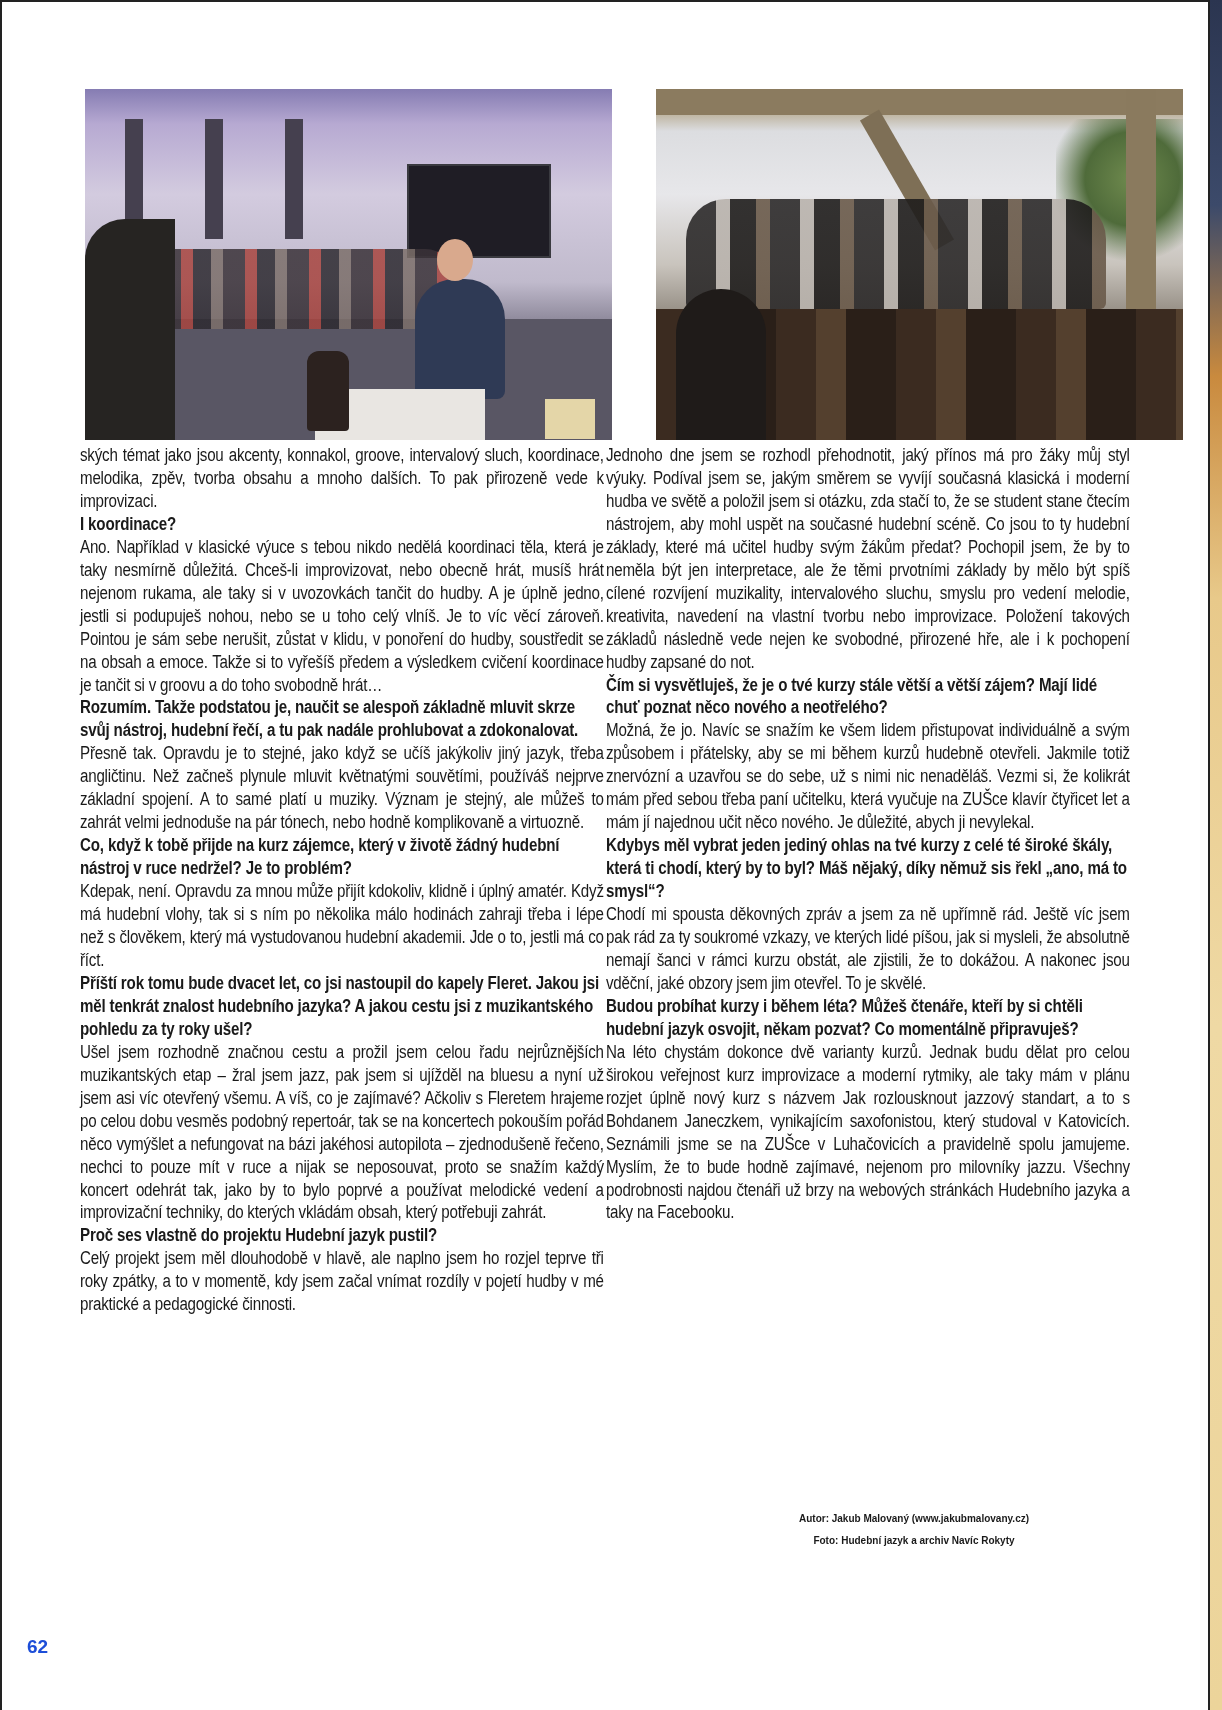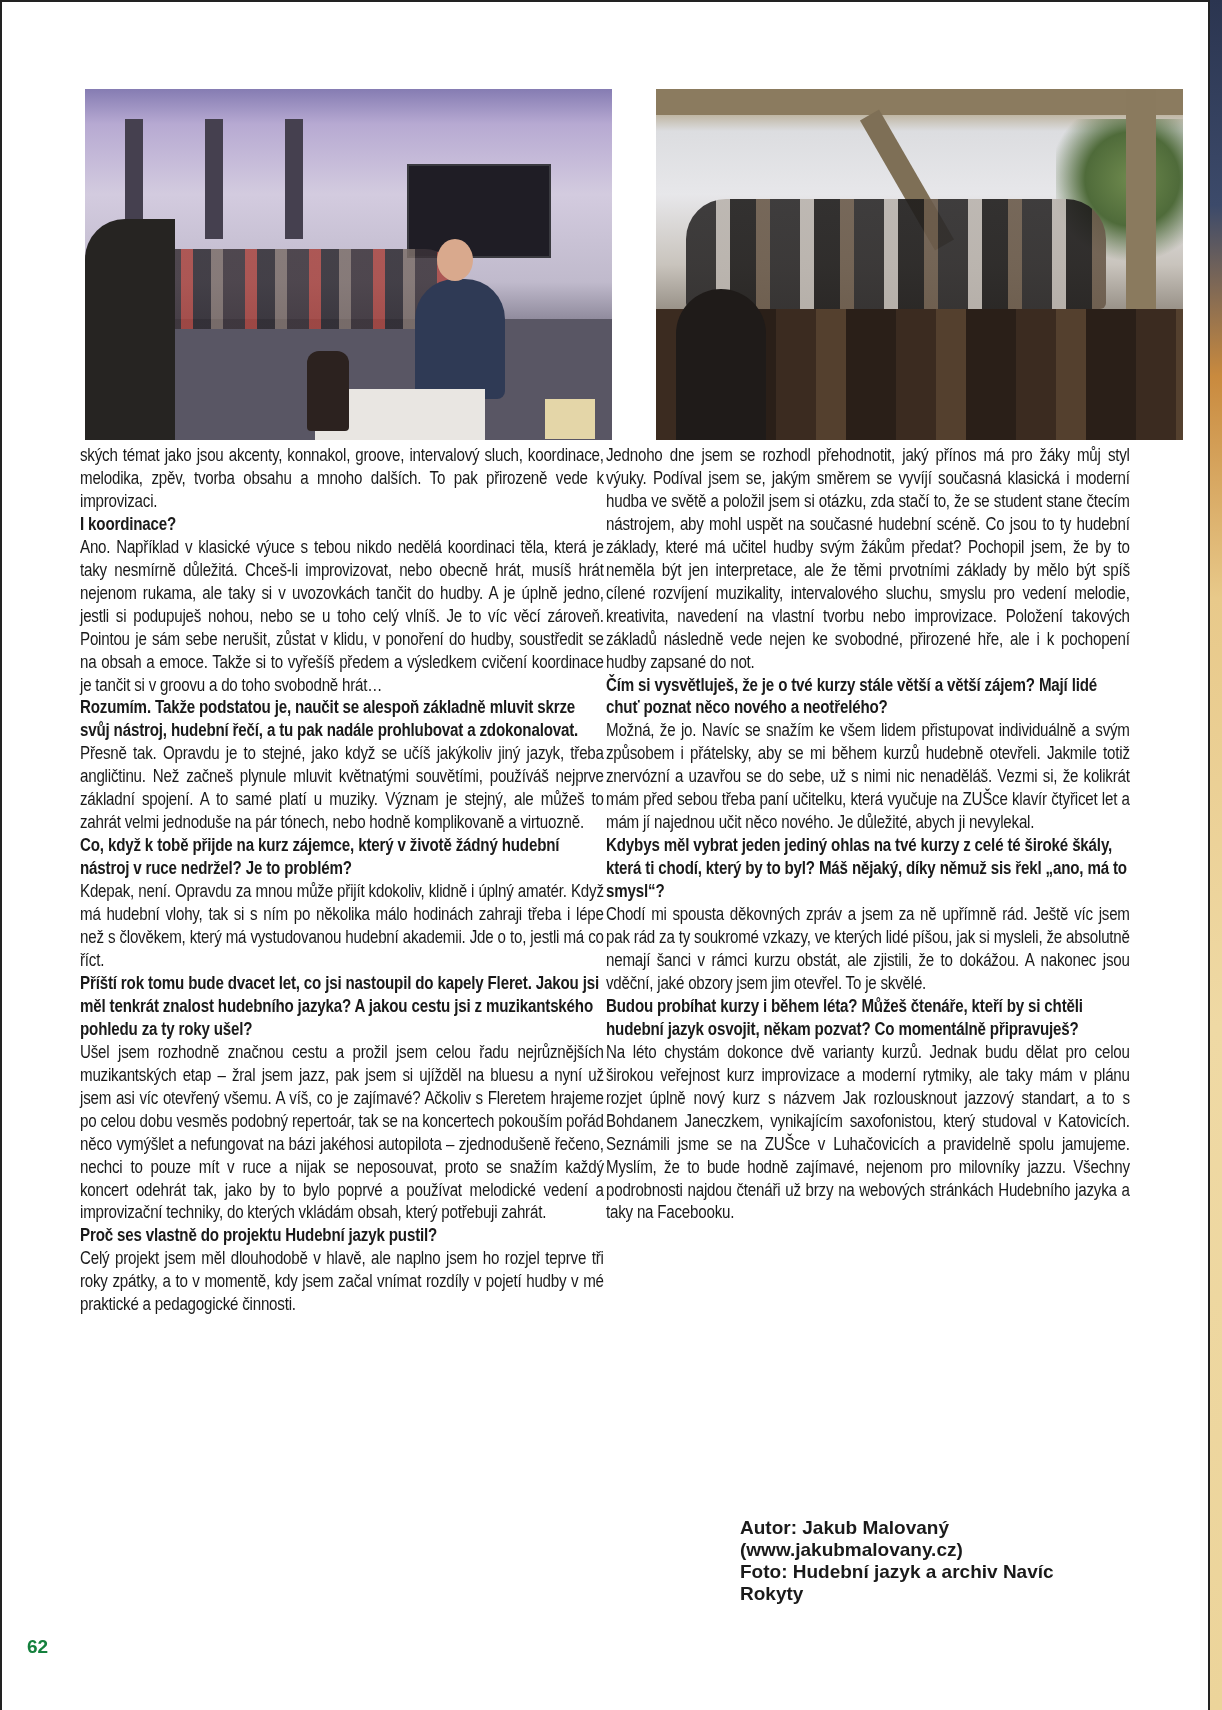--- a/index.html
+++ b/index.html
@@ -56,26 +56,26 @@
       letter-spacing: -0.25px;
       transform: scaleX(0.86); transform-origin: left top;
     }
     .col-left { left: 80px; width: 609px; }
     .col-right { left: 606px; width: 609px; }
     .col p { margin: 0; }
     .col .q { font-weight: bold; text-align: left; letter-spacing: -0.2px; }
     .col .last { text-align-last: left; }
 
     .credits {
-      position: absolute; left: 740px; top: 1508px; width: 348px; text-align: left;
-      font-family: "Liberation Sans", sans-serif; font-weight: bold; font-size: 19px; line-height: 22px; color: #1a1a1a; margin-top: 9px;
+      position: absolute; left: 740px; top: 1508px; width: 348px; text-align: center;
+      font-family: "Liberation Sans", sans-serif; font-weight: bold; font-size: 10px; line-height: 22px; color: #1a1a1a;
     }
     .page-number {
       position: absolute; left: 27px; top: 1636px;
-      font-family: "Liberation Sans", sans-serif; font-weight: bold; font-size: 19px; color: #15803d;
+      font-family: "Liberation Sans", sans-serif; font-weight: bold; font-size: 19px; color: #1d4ed8;
     }
   </style>
 </head>
 <body>
 
 <div class="frame-top"></div>
 <div class="frame-left"></div>
 <div class="frame-right"></div>
 <div class="next-page-strip"></div>
 

